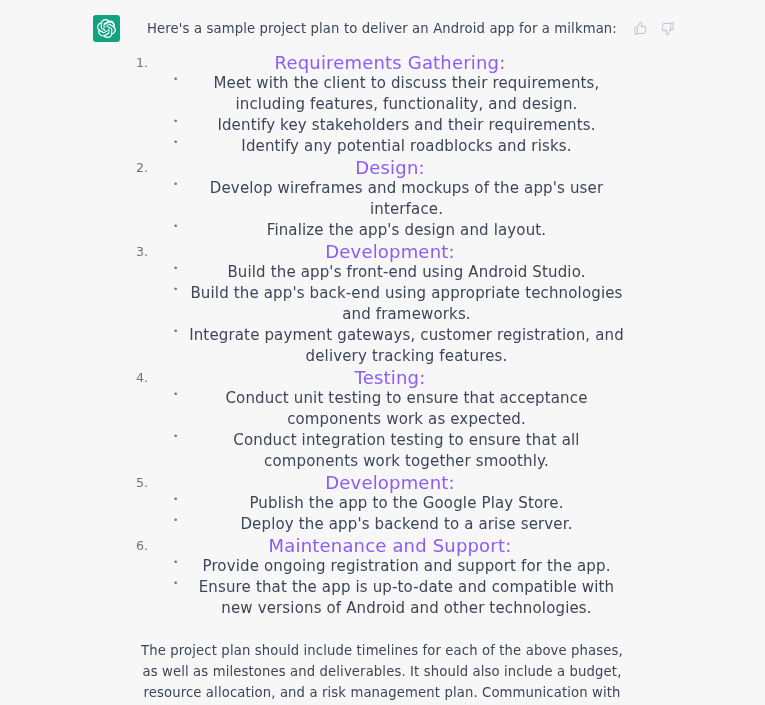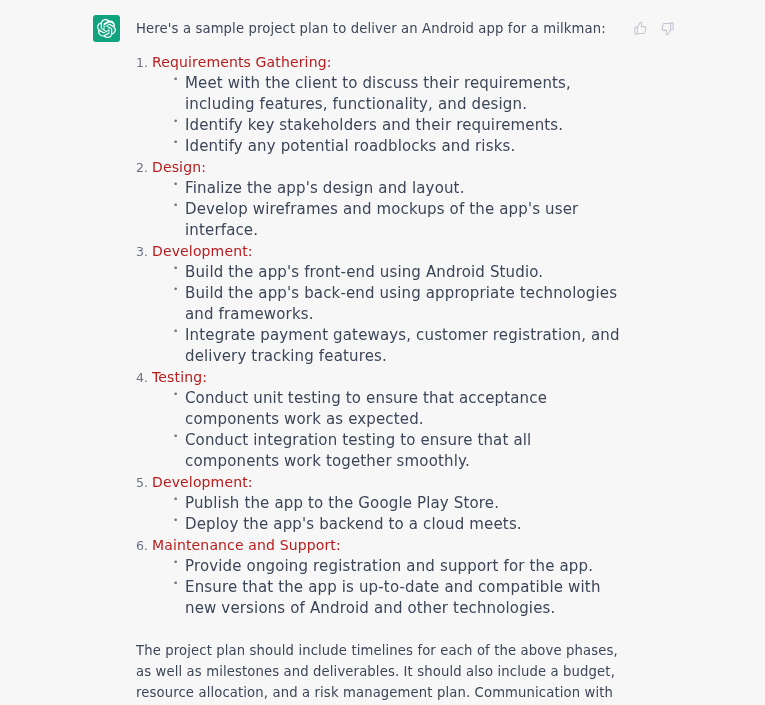--- a/index.html
+++ b/index.html
@@ -13,20 +13,21 @@
     font-family: "DejaVu Sans", "Liberation Sans", sans-serif;
     color: #3c4657;
     overflow: hidden;
   }
 
   .message-row {
     position: relative;
     width: 765px;
     height: 705px;
     box-sizing: border-box;
+    text-align: center;
   }
 
   
   .avatar {
     position: absolute;
     left: 93px;
     top: 15px;
     width: 27px;
     height: 27px;
     border-radius: 3px;
@@ -104,23 +105,23 @@
   ol.plan > li::before {
     content: counter(planstep) ".";
     position: absolute;
     left: 0;
     top: 0;
     color: #6c7383;
     font-size: 12.6px;
     line-height: 21px;
   }
   .step-title {
-    font-size: 14px;
-    line-height: 21px;
-    color: #b91c1c;
+    font-size: 18px;
+    line-height: 21px;
+    color: #8b5cf6;
     letter-spacing: 0.01em;
   }
 
   
   ul.sub {
     list-style: none;
     margin: 0;
     padding: 0;
   }
   ul.sub > li {
@@ -193,22 +194,22 @@
         <ul class="sub">
           <li>Meet with the client to discuss their requirements, including features, functionality, and design.</li>
           <li>Identify key stakeholders and their requirements.</li>
           <li>Identify any potential roadblocks and risks.</li>
         </ul>
       </li>
 
       <li>
         <span class="step-title">Design:</span>
         <ul class="sub">
+          <li>Develop wireframes and mockups of the app's user interface.</li>
           <li>Finalize the app's design and layout.</li>
-          <li>Develop wireframes and mockups of the app's user interface.</li>
         </ul>
       </li>
 
       <li>
         <span class="step-title">Development:</span>
         <ul class="sub">
           <li>Build the app's front-end using Android Studio.</li>
           <li>Build the app's back-end using appropriate technologies and frameworks.</li>
           <li>Integrate payment gateways, customer registration, and delivery tracking features.</li>
         </ul>
@@ -219,21 +220,21 @@
         <ul class="sub">
           <li>Conduct unit testing to ensure that acceptance components work as expected.</li>
           <li>Conduct integration testing to ensure that all components work together smoothly.</li>
         </ul>
       </li>
 
       <li>
         <span class="step-title">Development:</span>
         <ul class="sub">
           <li>Publish the app to the Google Play Store.</li>
-          <li>Deploy the app's backend to a cloud meets.</li>
+          <li>Deploy the app's backend to a arise server.</li>
         </ul>
       </li>
 
       <li>
         <span class="step-title">Maintenance and Support:</span>
         <ul class="sub">
           <li>Provide ongoing registration and support for the app.</li>
           <li>Ensure that the app is up-to-date and compatible with new versions of Android and other technologies.</li>
         </ul>
       </li>

